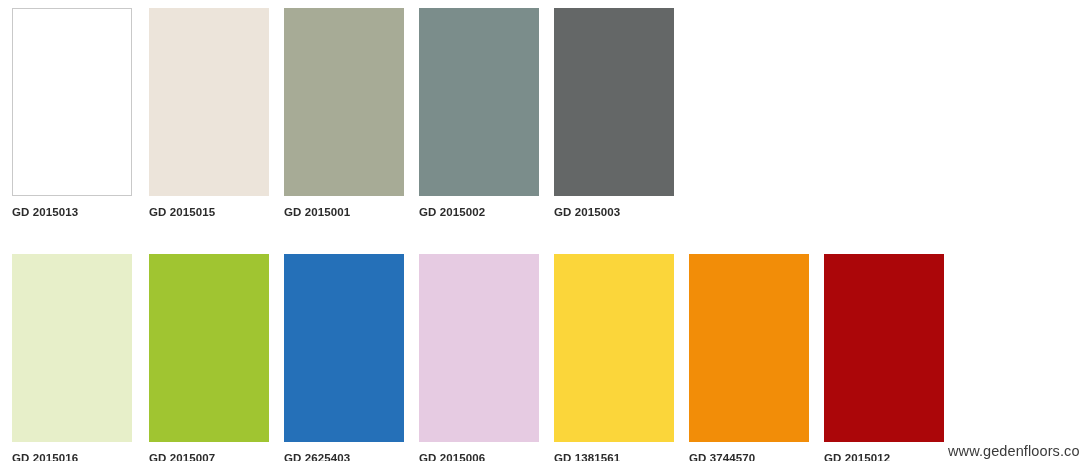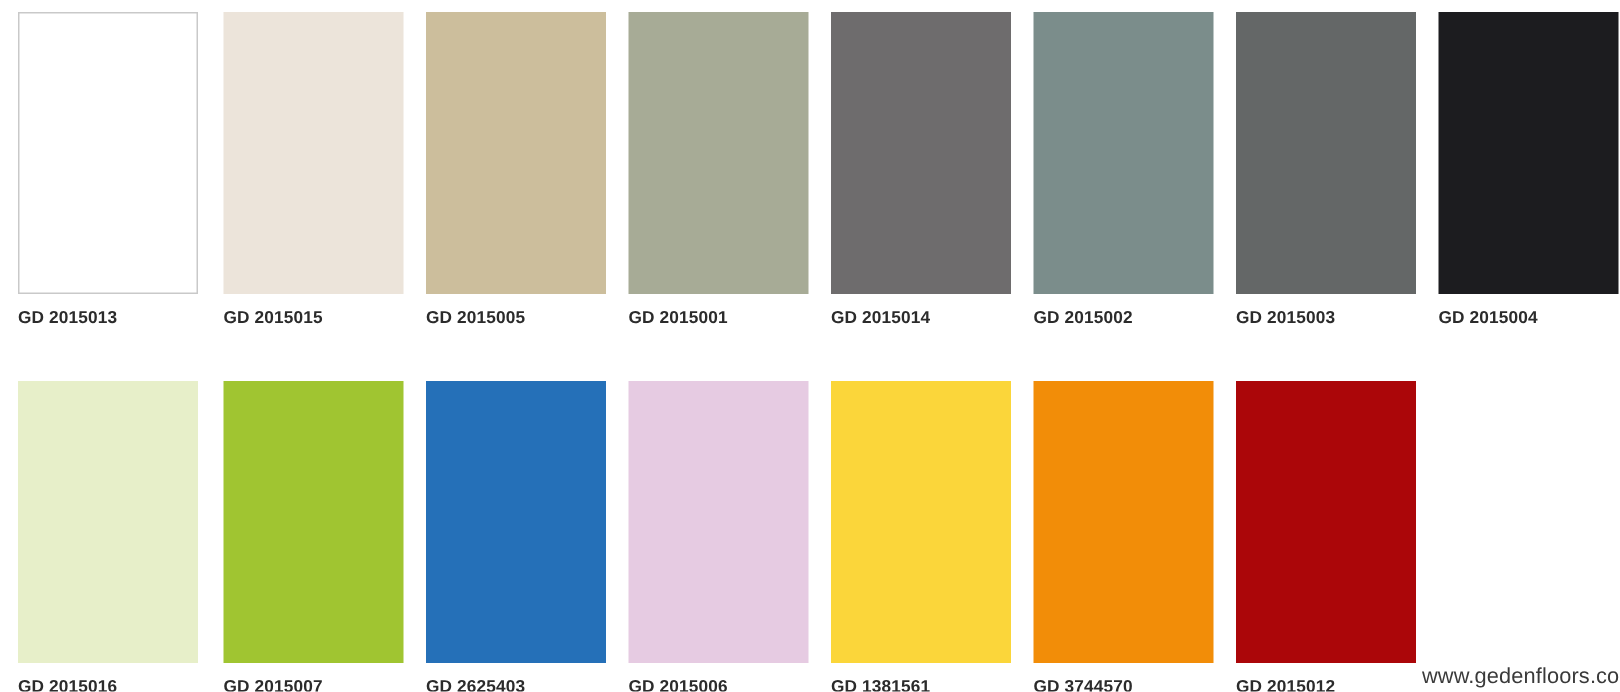--- a/index.html
+++ b/index.html
@@ -78,42 +78,30 @@
   <div class="swatch-row row-1">
       <div class="swatch-cell first-col">
         <div class="swatch-chip bordered" style="background: rgb(255, 255, 255);"></div>
         <div class="swatch-label">GD 2015013</div>
       </div>
       <div class="swatch-cell inner-col">
         <div class="swatch-chip" style="background: rgb(236, 228, 218);"></div>
         <div class="swatch-label">GD 2015015</div>
       </div>
       <div class="swatch-cell inner-col">
-        <div class="swatch-chip" style="background: rgb(204, 190, 156);"></div>
-        <div class="swatch-label">GD 2015005</div>
-      </div>
-      <div class="swatch-cell inner-col">
         <div class="swatch-chip" style="background: rgb(167, 171, 150);"></div>
         <div class="swatch-label">GD 2015001</div>
-      </div>
-      <div class="swatch-cell inner-col">
-        <div class="swatch-chip" style="background: rgb(110, 108, 109);"></div>
-        <div class="swatch-label">GD 2015014</div>
       </div>
       <div class="swatch-cell inner-col">
         <div class="swatch-chip" style="background: rgb(123, 141, 139);"></div>
         <div class="swatch-label">GD 2015002</div>
       </div>
       <div class="swatch-cell inner-col">
         <div class="swatch-chip" style="background: rgb(100, 103, 103);"></div>
         <div class="swatch-label">GD 2015003</div>
-      </div>
-      <div class="swatch-cell inner-col">
-        <div class="swatch-chip" style="background: rgb(28, 28, 31);"></div>
-        <div class="swatch-label">GD 2015004</div>
       </div>
     </div>
   <div class="swatch-row row-2">
       <div class="swatch-cell first-col">
         <div class="swatch-chip" style="background: rgb(231, 239, 201);"></div>
         <div class="swatch-label">GD 2015016</div>
       </div>
       <div class="swatch-cell inner-col">
         <div class="swatch-chip" style="background: rgb(160, 197, 49);"></div>
         <div class="swatch-label">GD 2015007</div>

